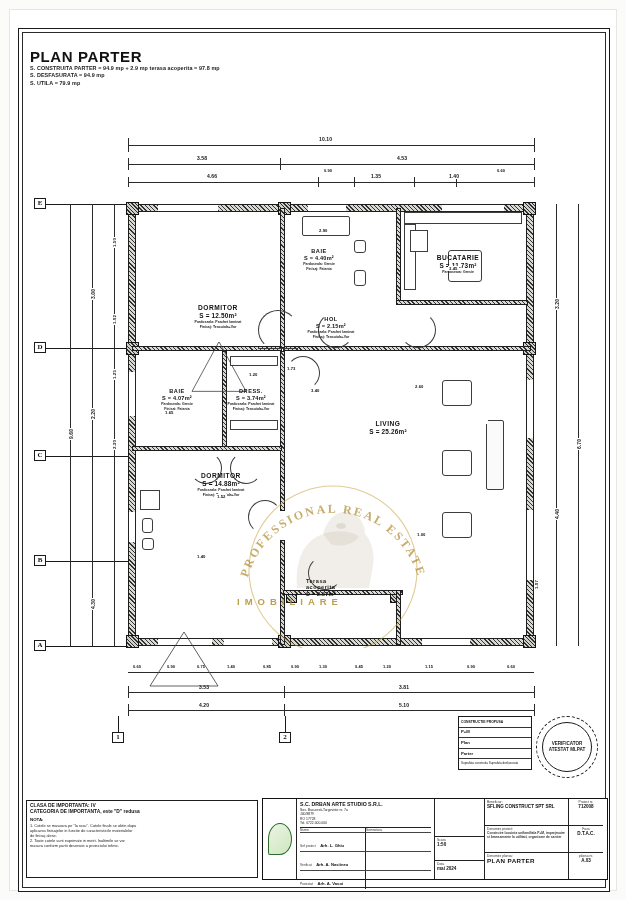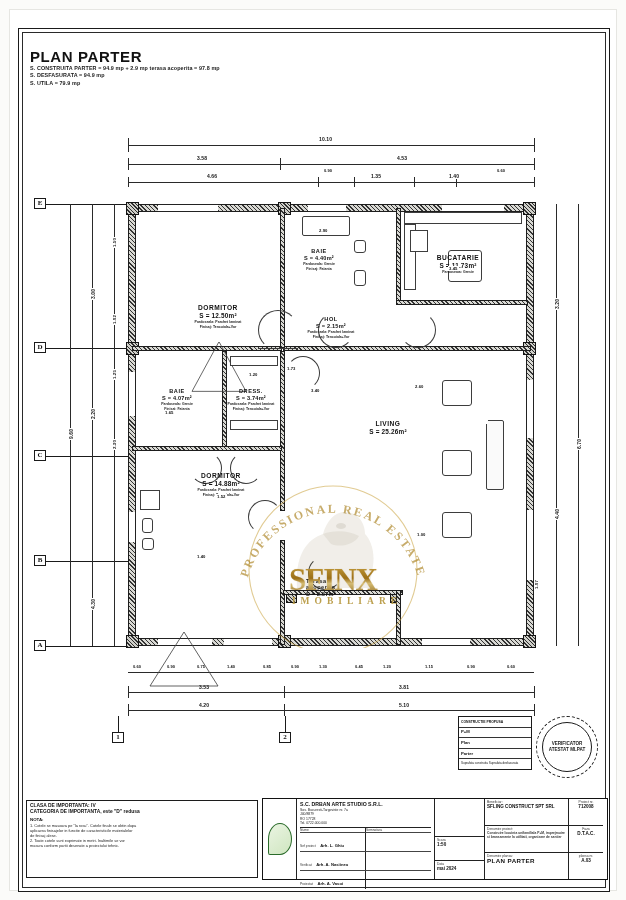--- a/index.html
+++ b/index.html
@@ -128,24 +128,24 @@
   }
   #wm-sfinx{
     position:absolute;left:0;top:84px;width:200px;text-align:center;
     font-size:31px;font-weight:bold;letter-spacing:-1px;
     font-family:"Liberation Serif", serif;
     background:linear-gradient(180deg,#e8c25a 0%,#a8791c 45%,#f2dc95 60%,#8a6012 100%);
     -webkit-background-clip:text;background-clip:text;color:transparent;
     text-shadow:0 0 1px rgba(120,85,10,0.25);
   }
   #wm-imob{
-    position:absolute;left:14px;top:118px;width:200px;text-align:center;
+    position:absolute;left:4px;top:118px;width:200px;
     font-size:9.5px;font-weight:bold;letter-spacing:5px;
     color:#b99b45;opacity:0.95;
-    font-family:Liberation Serif, serif;
+    font-family:Liberation Sans, sans-serif;
   }
 
   
   #note-block{
     position:absolute;left:26px;top:800px;width:232px;height:78px;
     border:0.9px solid #1c1c1c;box-sizing:border-box;padding:2px 3px;
     background:#fff;
   }
   .note-h{font-size:4.9px;font-weight:bold;line-height:6.2px;color:#111;}
   .note-sub{font-size:4.4px;font-weight:bold;line-height:5.6px;color:#111;margin-top:2px;}
@@ -464,21 +464,20 @@
         <text font-family="Liberation Serif, serif" font-size="12" font-weight="bold" fill="#b08a2e" opacity="0.7" letter-spacing="2.2">
           <textPath href="#arcpath" startOffset="50%" text-anchor="middle">PROFESSIONAL REAL ESTATE</textPath>
         </text>
       </svg>
       <svg id="wm-sphinx" viewBox="0 0 110 96">
         <path d="M18,92 C16,62 26,44 44,38 C48,24 56,16 66,16 C78,16 86,26 86,38
                  C92,44 96,56 94,70 L90,92 Z" fill="#8d7a4e" opacity="0.42"></path>
         <path d="M44,38 C54,34 70,34 80,40 C76,48 62,52 52,48 Z" fill="#6d5c36" opacity="0.4"></path>
         <ellipse cx="62" cy="30" rx="5" ry="3" fill="#5c4c2c" opacity="0.5"></ellipse>
       </svg>
-      <div id="wm-sfinx">SFINX</div>
       <div id="wm-imob">IMOBILIARE</div>
     </div>
 
   </div>
 
   <div id="mini-table">
     <div class="mt-row" style="font-size:3.4px;line-height:4.4px;font-weight:bold;">CONSTRUCTIE
 PROPUSA</div>
     <div class="mt-row">
         <b>P+M</b>

